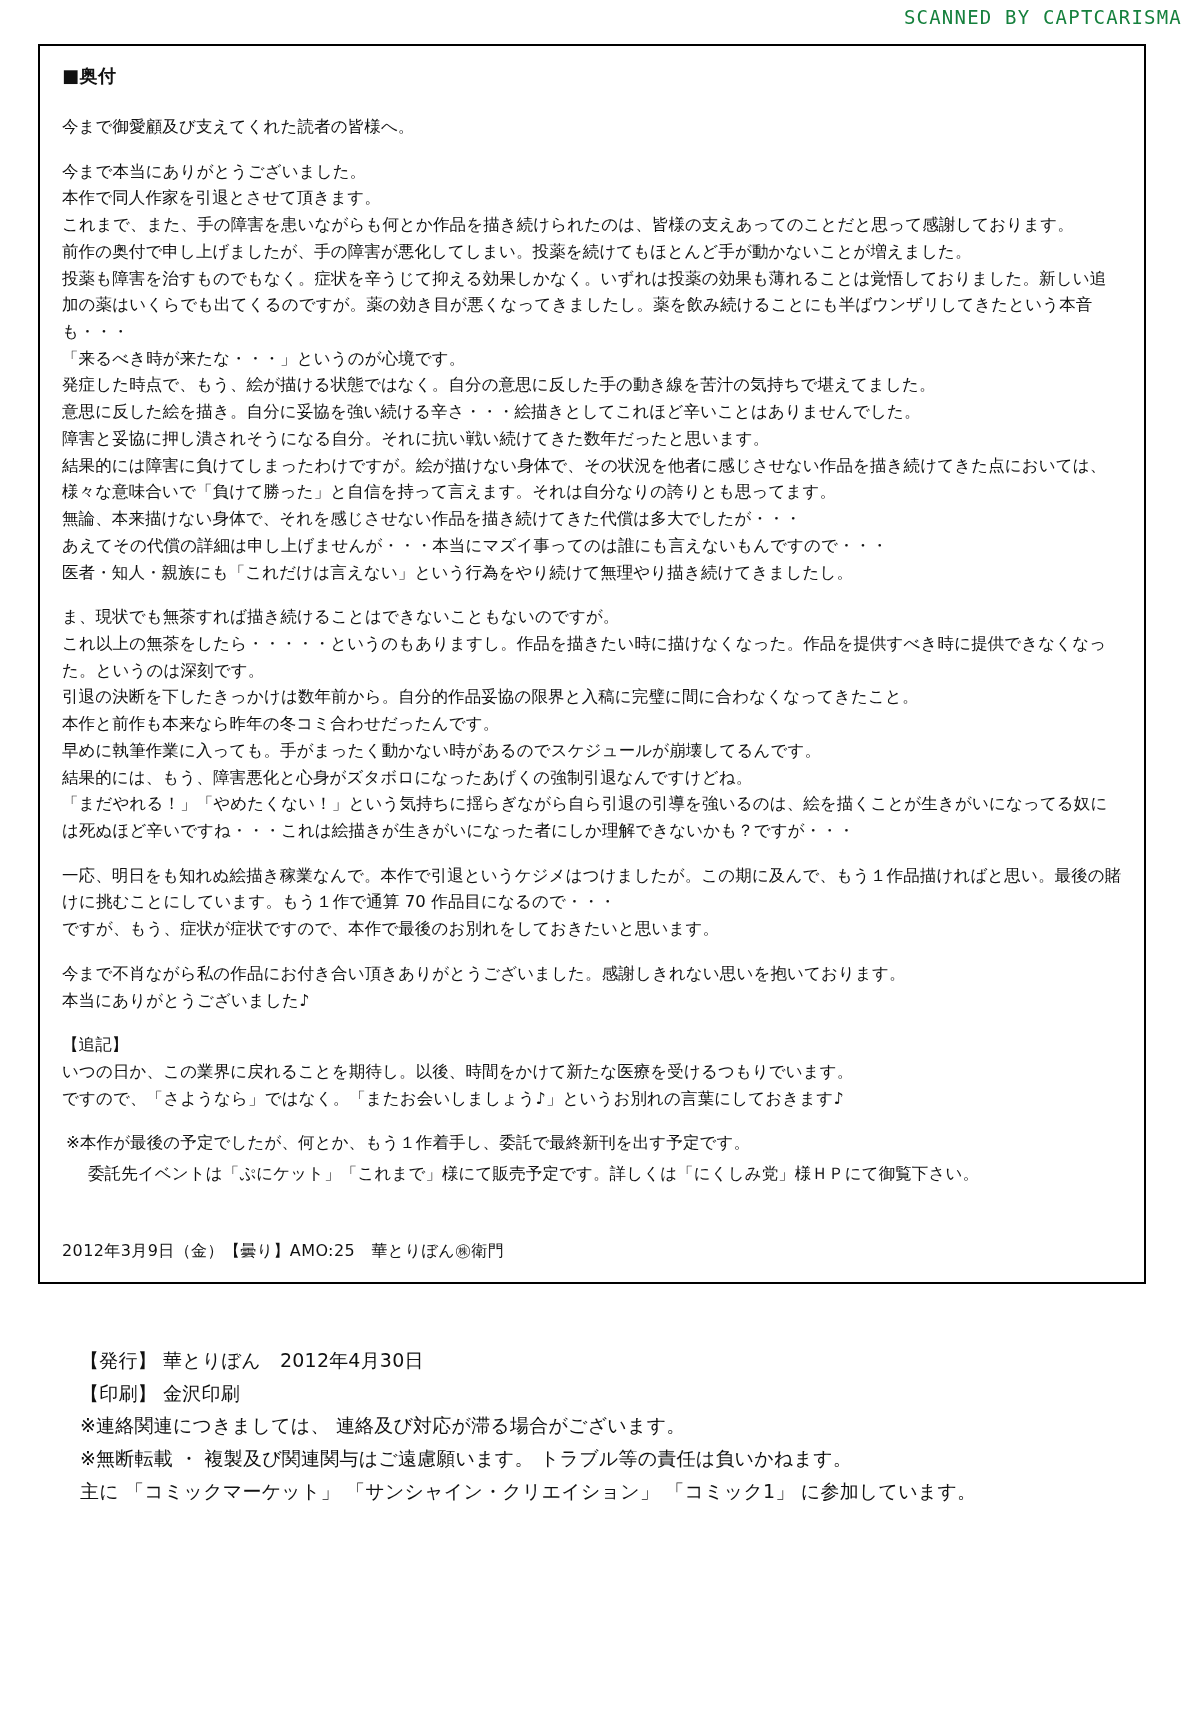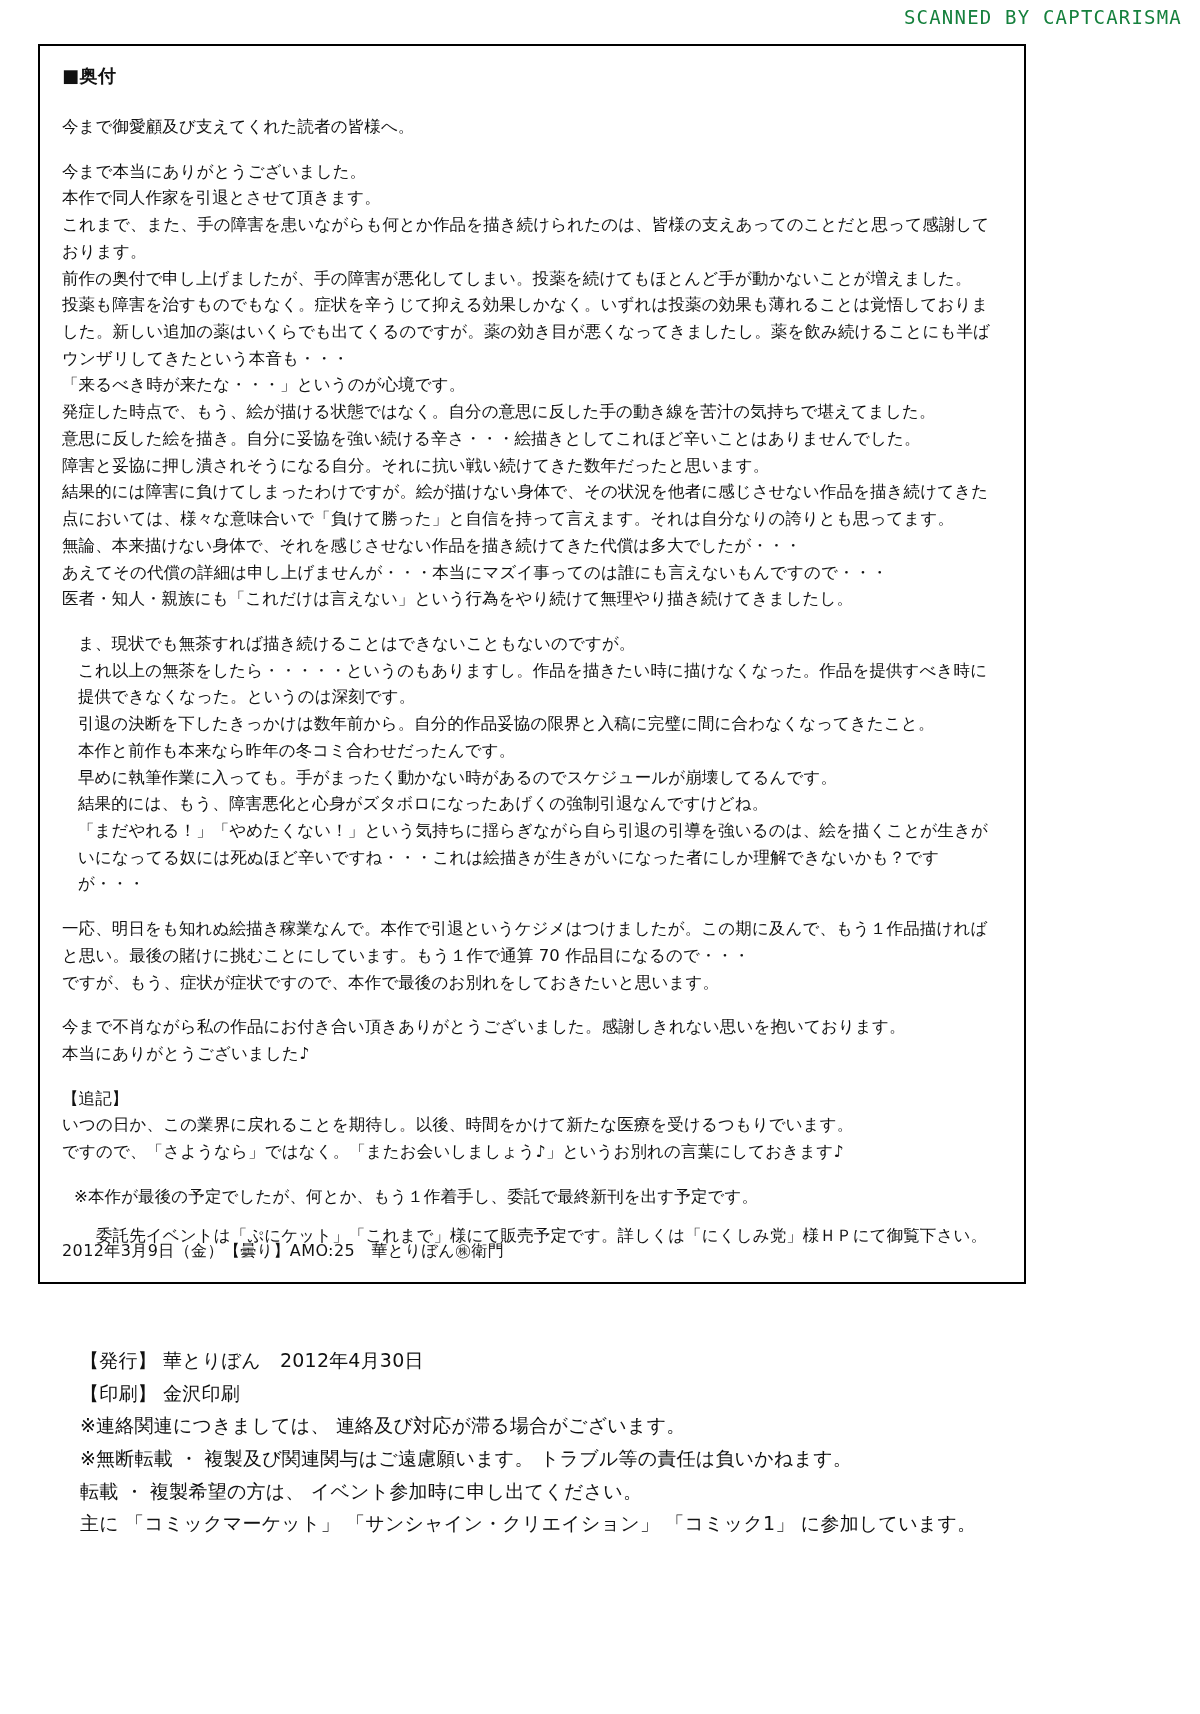--- a/index.html
+++ b/index.html
@@ -22,21 +22,21 @@
     font-family: "DejaVu Sans Mono", "Liberation Mono", monospace;
     font-size: 19px;
     letter-spacing: 1.2px;
     color: #15803d;
     white-space: nowrap;
   }
   .page-frame {
     position: absolute;
     left: 38px;
     top: 44px;
-    width: 988px;
+    width: 1108px;
     height: 1240px;
     border: 2px solid #000000;
     box-sizing: border-box;
   }
   .frame-inner {
     position: absolute;
     left: 22px;
     top: 18px;
     right: 22px;
     bottom: 14px;
@@ -48,21 +48,21 @@
     letter-spacing: 0.5px;
   }
   .body-block {
     font-size: 16.5px;
     line-height: 1.62;
     letter-spacing: 0.1px;
     margin: 0 0 18px 0;
     text-align: left;
   }
   .body-block p {
-    margin: 12px;
+    margin: 4px;
   }
   .indent-1 { padding-left: 22px; }
   .colophon-date {
     position: absolute;
     left: 22px;
     bottom: 20px;
     font-size: 16px;
     letter-spacing: 0.4px;
   }
   .footer {
@@ -99,21 +99,21 @@
 前作の奥付で申し上げましたが、手の障害が悪化してしまい。投薬を続けてもほとんど手が動かないことが増えました。
 投薬も障害を治すものでもなく。症状を辛うじて抑える効果しかなく。いずれは投薬の効果も薄れることは覚悟しておりました。新しい追加の薬はいくらでも出てくるのですが。薬の効き目が悪くなってきましたし。薬を飲み続けることにも半ばウンザリしてきたという本音も・・・
 「来るべき時が来たな・・・」というのが心境です。
 発症した時点で、もう、絵が描ける状態ではなく。自分の意思に反した手の動き線を苦汁の気持ちで堪えてました。
 意思に反した絵を描き。自分に妥協を強い続ける辛さ・・・絵描きとしてこれほど辛いことはありませんでした。
 障害と妥協に押し潰されそうになる自分。それに抗い戦い続けてきた数年だったと思います。
 結果的には障害に負けてしまったわけですが。絵が描けない身体で、その状況を他者に感じさせない作品を描き続けてきた点においては、様々な意味合いで「負けて勝った」と自信を持って言えます。それは自分なりの誇りとも思ってます。
 無論、本来描けない身体で、それを感じさせない作品を描き続けてきた代償は多大でしたが・・・
 あえてその代償の詳細は申し上げませんが・・・本当にマズイ事ってのは誰にも言えないもんですので・・・
 医者・知人・親族にも「これだけは言えない」という行為をやり続けて無理やり描き続けてきましたし。</div>
-    <div class="body-block" style="white-space:pre-wrap;margin-left:16px;">ま、現状でも無茶すれば描き続けることはできないこともないのですが。
+    <div class="body-block" style="white-space:pre-wrap;">ま、現状でも無茶すれば描き続けることはできないこともないのですが。
 これ以上の無茶をしたら・・・・・というのもありますし。作品を描きたい時に描けなくなった。作品を提供すべき時に提供できなくなった。というのは深刻です。
 引退の決断を下したきっかけは数年前から。自分的作品妥協の限界と入稿に完璧に間に合わなくなってきたこと。
 本作と前作も本来なら昨年の冬コミ合わせだったんです。
 早めに執筆作業に入っても。手がまったく動かない時があるのでスケジュールが崩壊してるんです。
 結果的には、もう、障害悪化と心身がズタボロになったあげくの強制引退なんですけどね。
 「まだやれる！」「やめたくない！」という気持ちに揺らぎながら自ら引退の引導を強いるのは、絵を描くことが生きがいになってる奴には死ぬほど辛いですね・・・これは絵描きが生きがいになった者にしか理解できないかも？ですが・・・</div>
     <div class="body-block" style="white-space:pre-wrap;">一応、明日をも知れぬ絵描き稼業なんで。本作で引退というケジメはつけましたが。この期に及んで、もう１作品描ければと思い。最後の賭けに挑むことにしています。もう１作で通算 70 作品目になるので・・・
 ですが、もう、症状が症状ですので、本作で最後のお別れをしておきたいと思います。</div>
     <div class="body-block" style="white-space:pre-wrap;margin-top:16px;">今まで不肖ながら私の作品にお付き合い頂きありがとうございました。感謝しきれない思いを抱いております。
 本当にありがとうございました♪</div>
@@ -128,15 +128,14 @@
 
   </div>
   <div class="colophon-date">2012年3月9日（金）【曇り】AMO:25　華とりぼん㊑衛門</div>
 </div>
 
 <div class="footer">
   <div class="f-line">【発行】 華とりぼん　2012年4月30日</div>
   <div class="f-line">【印刷】 金沢印刷</div>
   <div class="f-line">※連絡関連につきましては、 連絡及び対応が滞る場合がございます。</div>
   <div class="f-line">※無断転載 ・ 複製及び関連関与はご遠慮願います。 トラブル等の責任は負いかねます。</div>
-  <div class="f-line">転載 ・ 複製希望の方は、 イベント参加時に申し出てください。</div>
   <div class="f-line">主に 「コミックマーケット」 「サンシャイン・クリエイション」 「コミック1」 に参加しています。</div>
 </div>
 
 </body></html>

